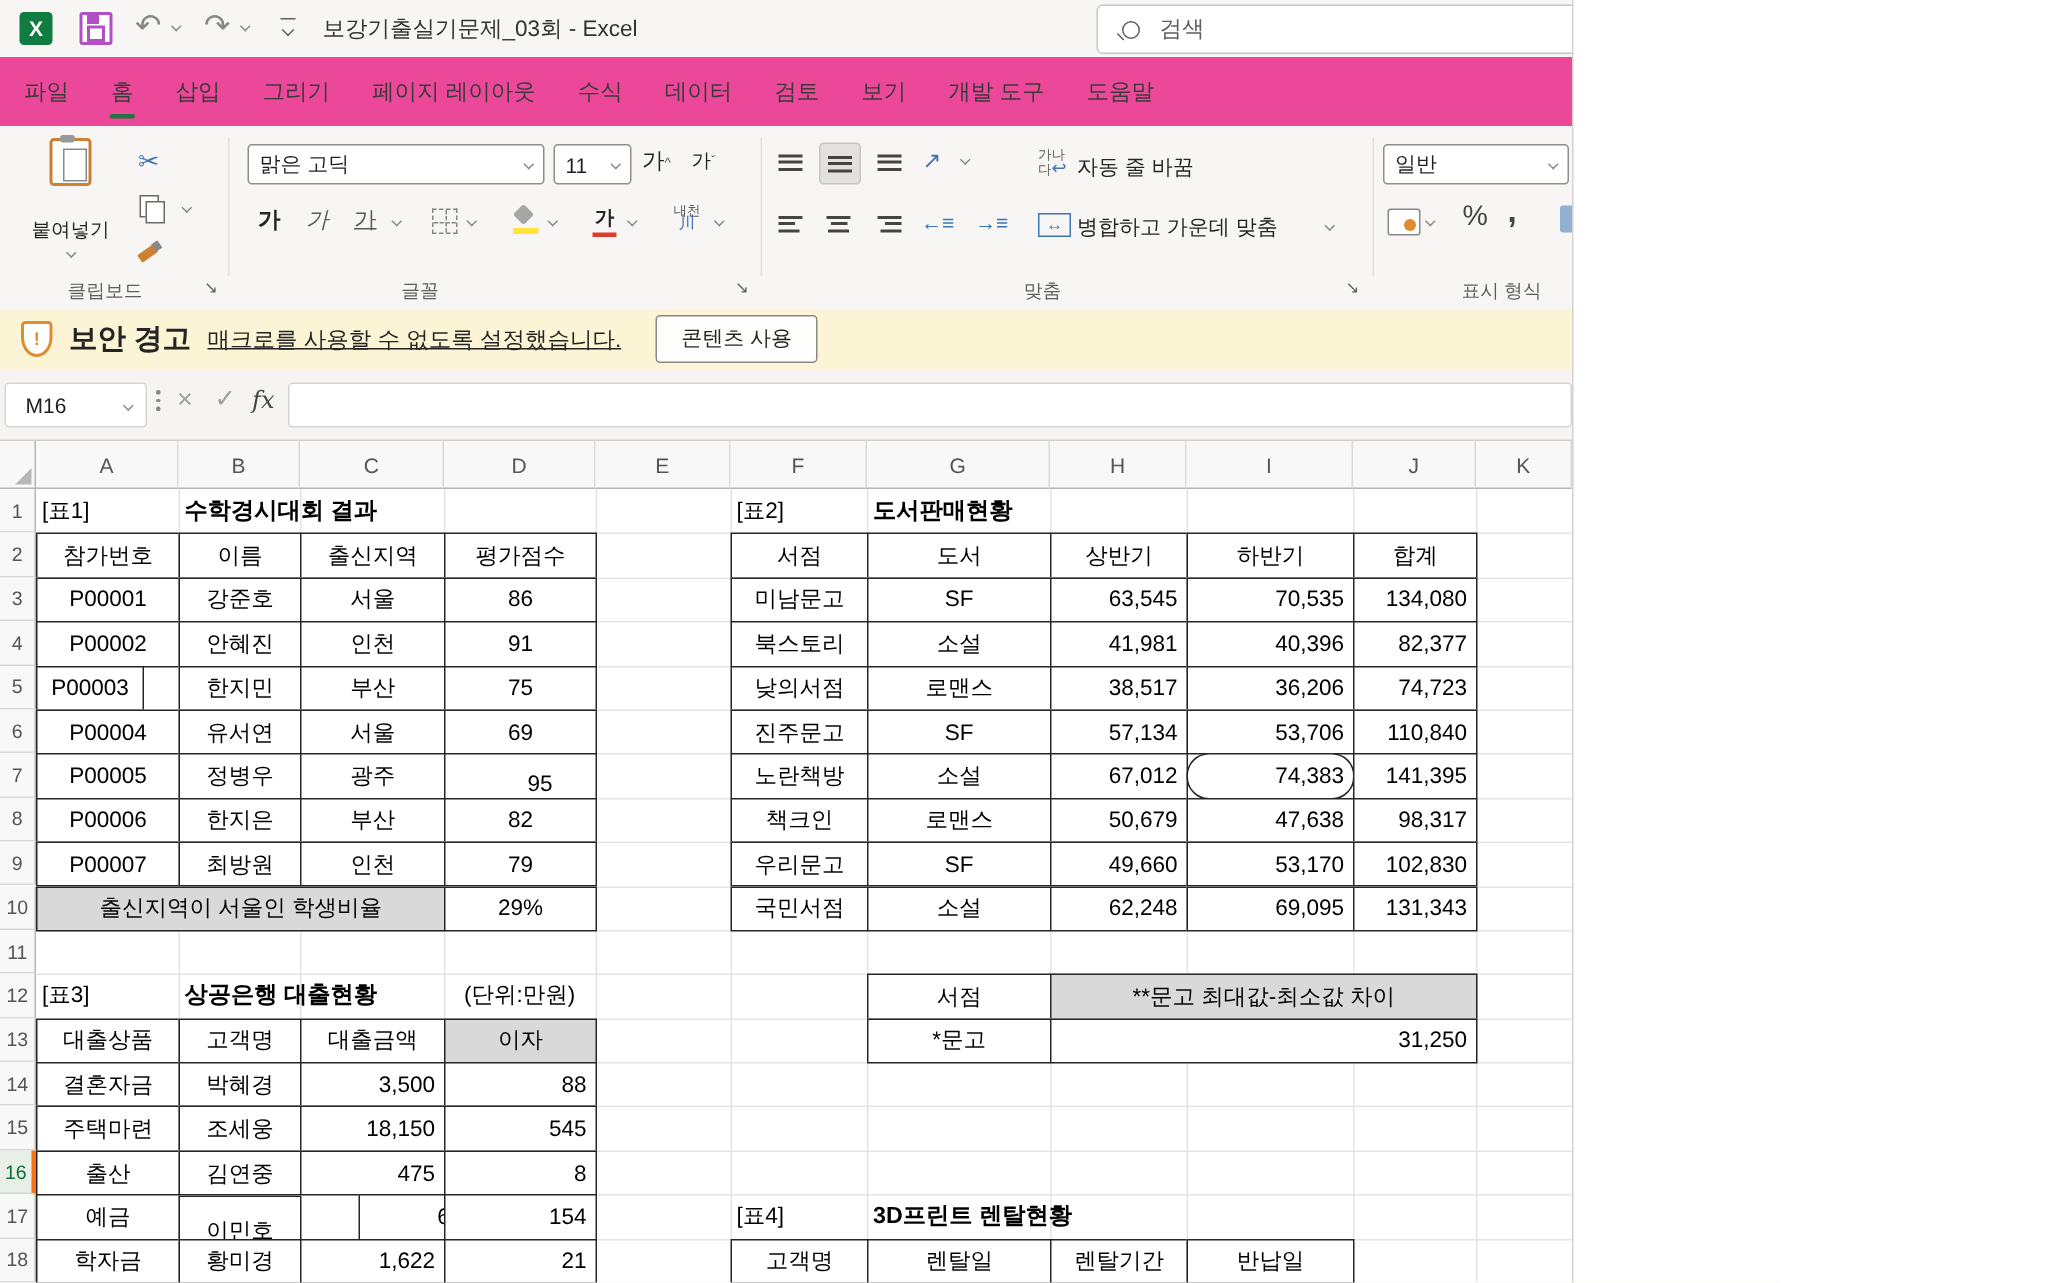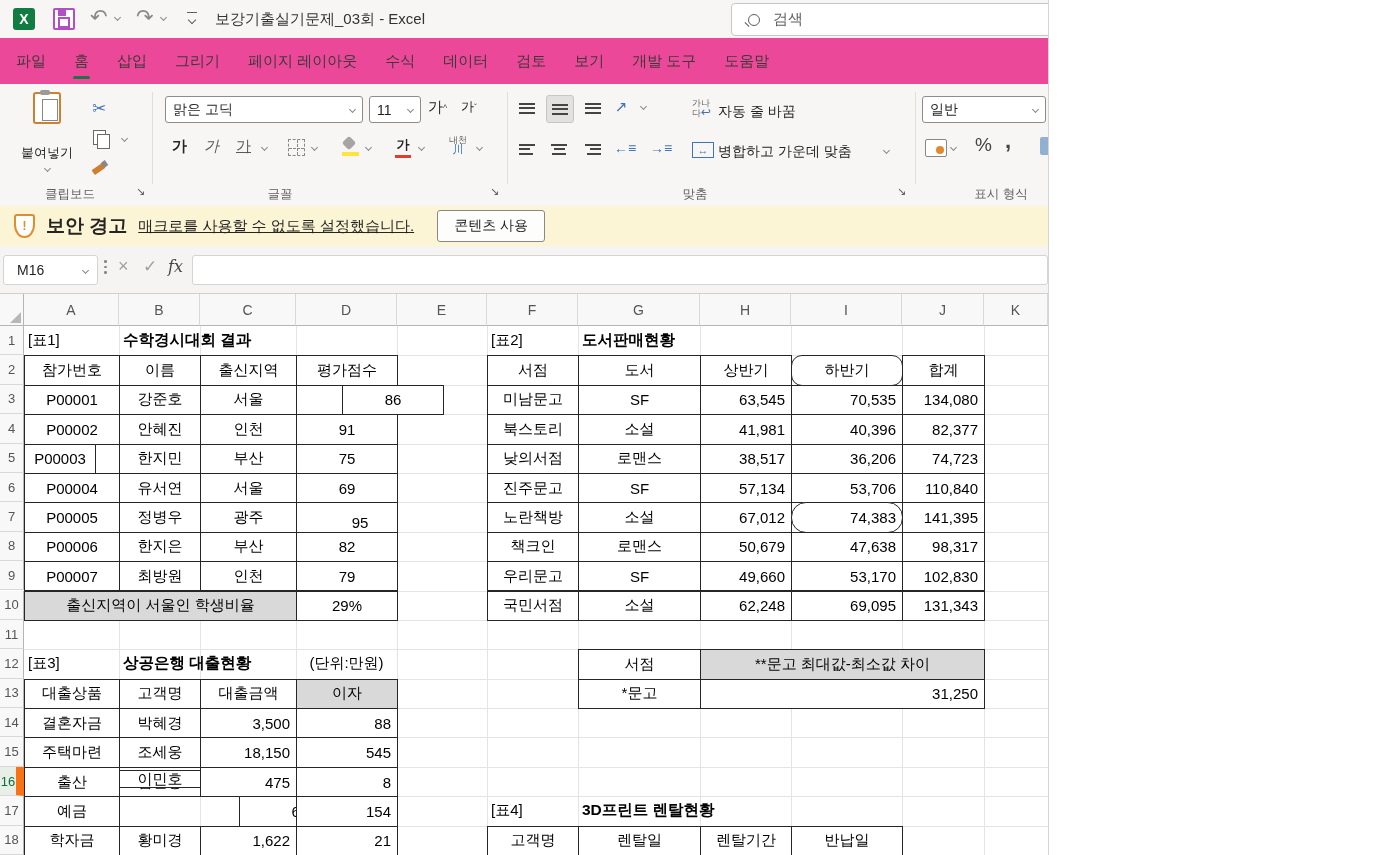--- a/index.html
+++ b/index.html
@@ -103,21 +103,21 @@
   .finput{position:absolute;left:192px;top:9px;width:856px;height:30px;background:#fff;border:1px solid #d6d4d2;box-sizing:border-box;border-radius:3px;}
 
   
   .sheet{position:absolute;left:0;top:294px;width:100%;height:561px;background:#fff;}
   .corner{position:absolute;left:0;top:0;width:24px;height:32px;background:#f8f8f8;border-right:1px solid #b5b5b5;border-bottom:1px solid #b5b5b5;box-sizing:border-box;}
   .corner::after{content:"";position:absolute;right:2px;bottom:2px;width:0;height:0;border-left:11px solid transparent;border-bottom:11px solid #b7b7b7;}
   .colhdr{position:absolute;top:0;height:32px;background:#f8f8f8;border-right:1px solid #d8d8d8;border-bottom:1px solid #b5b5b5;
     box-sizing:border-box;color:#555;font-size:14px;display:flex;align-items:center;justify-content:center;}
   .rowhdr{position:absolute;left:0;width:24px;background:#f8f8f8;border-right:1px solid #b5b5b5;border-bottom:1px solid #d8d8d8;
     box-sizing:border-box;color:#555;font-size:13px;display:flex;align-items:center;justify-content:center;}
-  .rowhdr.active{background:#e7efe7;color:#0f703b;border-right:8px solid #f97316;}
+  .rowhdr.active{background:#e7efe7;color:#0f703b;border-right:3px solid #f97316;}
   .glv{position:absolute;width:1px;background:#e4e4e4;}
   .glh{position:absolute;height:1px;background:#e4e4e4;}
   .cell{position:absolute;display:flex;align-items:center;font-size:15px;color:#000;box-sizing:border-box;padding:0 4px;white-space:nowrap;}
   .cell.bold{font-weight:bold;font-size:15.5px;overflow:visible;z-index:4;}
   .cell.tbl{border:1px solid #262626;background:#fff;justify-content:center;padding:0 2px;z-index:3;}
   .cell.gray{background:#d9d9d9;}
   .cell.num{justify-content:flex-end;padding-right:6px;}
   .cell.ctr{justify-content:center;}
 </style>
 </head>
@@ -352,26 +352,26 @@
       <div class="cell bold" style="left: 119px; top: 32px; width: 177px; height: 29.39px;">수학경시대회 결과</div>
       <div class="cell" style="left: 487px; top: 32px; width: 91px; height: 29.39px;">[표2]</div>
       <div class="cell bold" style="left: 578px; top: 32px; width: 213px; height: 29.39px;">도서판매현황</div>
       <div class="cell tbl" style="left: 24px; top: 61.39px; width: 96px; height: 30.39px;">참가번호</div>
       <div class="cell tbl" style="left: 119px; top: 61.39px; width: 82px; height: 30.39px;">이름</div>
       <div class="cell tbl" style="left: 200px; top: 61.39px; width: 97px; height: 30.39px;">출신지역</div>
       <div class="cell tbl" style="left: 296px; top: 61.39px; width: 102px; height: 30.39px;">평가점수</div>
       <div class="cell tbl" style="left: 487px; top: 61.39px; width: 92px; height: 30.39px;">서점</div>
       <div class="cell tbl" style="left: 578px; top: 61.39px; width: 123px; height: 30.39px;">도서</div>
       <div class="cell tbl" style="left: 700px; top: 61.39px; width: 92px; height: 30.39px;">상반기</div>
-      <div class="cell tbl" style="left: 791px; top: 61.39px; width: 112px; height: 30.39px; border-radius: 11px;">하반기</div>
+      <div class="cell tbl" style="left: 791px; top: 61.39px; width: 112px; height: 30.39px;">하반기</div>
       <div class="cell tbl" style="left: 902px; top: 61.39px; width: 83px; height: 30.39px;">합계</div>
       <div class="cell tbl" style="left: 24px; top: 90.78px; width: 96px; height: 30.39px;">P00001</div>
       <div class="cell tbl" style="left: 119px; top: 90.78px; width: 82px; height: 30.39px;">강준호</div>
       <div class="cell tbl" style="left: 200px; top: 90.78px; width: 97px; height: 30.39px;">서울</div>
-      <div class="cell tbl" style="left: 296px; top: 90.78px; width: 102px; height: 30.39px; margin-left: 46px;">86</div>
+      <div class="cell tbl" style="left: 296px; top: 90.78px; width: 102px; height: 30.39px;">86</div>
       <div class="cell tbl" style="left: 487px; top: 90.78px; width: 92px; height: 30.39px;">미남문고</div>
       <div class="cell tbl" style="left: 578px; top: 90.78px; width: 123px; height: 30.39px;">SF</div>
       <div class="cell tbl num" style="left: 700px; top: 90.78px; width: 92px; height: 30.39px;">63,545</div>
       <div class="cell tbl num" style="left: 791px; top: 90.78px; width: 112px; height: 30.39px;">70,535</div>
       <div class="cell tbl num" style="left: 902px; top: 90.78px; width: 83px; height: 30.39px;">134,080</div>
       <div class="cell tbl" style="left: 24px; top: 120.17px; width: 96px; height: 30.39px;">P00002</div>
       <div class="cell tbl" style="left: 119px; top: 120.17px; width: 82px; height: 30.39px;">안혜진</div>
       <div class="cell tbl" style="left: 200px; top: 120.17px; width: 97px; height: 30.39px;">인천</div>
       <div class="cell tbl" style="left: 296px; top: 120.17px; width: 102px; height: 30.39px;">91</div>
       <div class="cell tbl" style="left: 487px; top: 120.17px; width: 92px; height: 30.39px;">북스토리</div>
@@ -448,21 +448,21 @@
       <div class="cell tbl num" style="left: 296px; top: 414.07px; width: 102px; height: 30.39px;">88</div>
       <div class="cell tbl" style="left: 24px; top: 443.46px; width: 96px; height: 30.39px;">주택마련</div>
       <div class="cell tbl" style="left: 119px; top: 443.46px; width: 82px; height: 30.39px;">조세웅</div>
       <div class="cell tbl num" style="left: 200px; top: 443.46px; width: 97px; height: 30.39px;">18,150</div>
       <div class="cell tbl num" style="left: 296px; top: 443.46px; width: 102px; height: 30.39px;">545</div>
       <div class="cell tbl" style="left: 24px; top: 472.85px; width: 96px; height: 30.39px;">출산</div>
       <div class="cell tbl" style="left: 119px; top: 472.85px; width: 82px; height: 30.39px;">김연중</div>
       <div class="cell tbl num" style="left: 200px; top: 472.85px; width: 97px; height: 30.39px;">475</div>
       <div class="cell tbl num" style="left: 296px; top: 472.85px; width: 102px; height: 30.39px;">8</div>
       <div class="cell tbl" style="left: 24px; top: 502.24px; width: 96px; height: 30.39px;">예금</div>
-      <div class="cell tbl" style="left: 119px; top: 476px; width: 82px; height: 18px;">이민호</div>
+      <div class="cell tbl" style="left: 119px; top: 503px; width: 82px; height: 46px;">이민호</div>
       <div class="cell tbl num" style="left: 200px; top: 502.24px; width: 97px; height: 30.39px; margin-left: 39px;">6,834</div>
       <div class="cell tbl num" style="left: 296px; top: 502.24px; width: 102px; height: 30.39px;">154</div>
       <div class="cell" style="left: 487px; top: 502.24px; width: 91px; height: 29.39px;">[표4]</div>
       <div class="cell bold" style="left: 578px; top: 502.24px; width: 213px; height: 29.39px;">3D프린트 렌탈현황</div>
       <div class="cell tbl" style="left: 24px; top: 531.63px; width: 96px; height: 30.39px;">학자금</div>
       <div class="cell tbl" style="left: 119px; top: 531.63px; width: 82px; height: 30.39px;">황미경</div>
       <div class="cell tbl num" style="left: 200px; top: 531.63px; width: 97px; height: 30.39px;">1,622</div>
       <div class="cell tbl num" style="left: 296px; top: 531.63px; width: 102px; height: 30.39px;">21</div>
       <div class="cell tbl" style="left: 487px; top: 531.63px; width: 92px; height: 30.39px;">고객명</div>
       <div class="cell tbl" style="left: 578px; top: 531.63px; width: 123px; height: 30.39px;">렌탈일</div>

